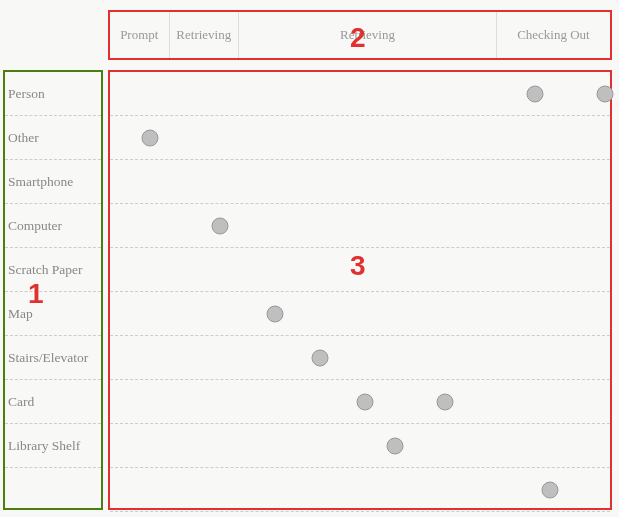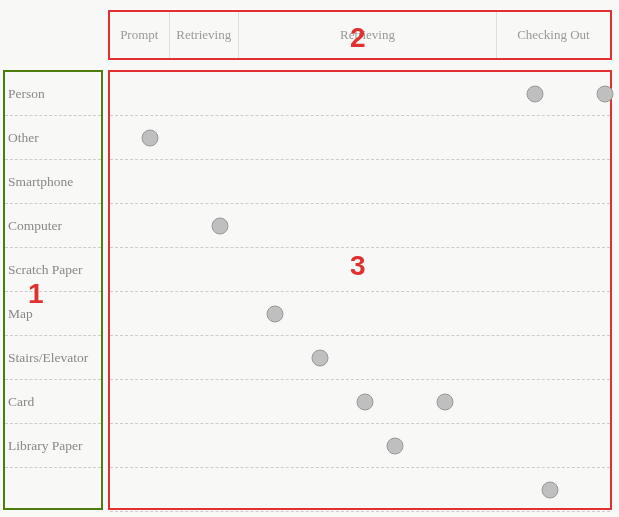--- a/index.html
+++ b/index.html
@@ -128,21 +128,21 @@
       <div class="row-label">
         <span>Map</span>
       </div>
       <div class="row-label">
         <span>Stairs/Elevator</span>
       </div>
       <div class="row-label">
         <span>Card</span>
       </div>
       <div class="row-label">
-        <span>Library Paper</span>
+        <span>Library Shelf</span>
       </div>
     </div>
 
   <div class="plot-area" id="plot">
       <div class="plot-row">
         <div class="dot" style="left: 425px;"></div>
         <div class="dot" style="left: 495px;"></div>
       </div>
       <div class="plot-row">
         <div class="dot" style="left: 40px;"></div>

